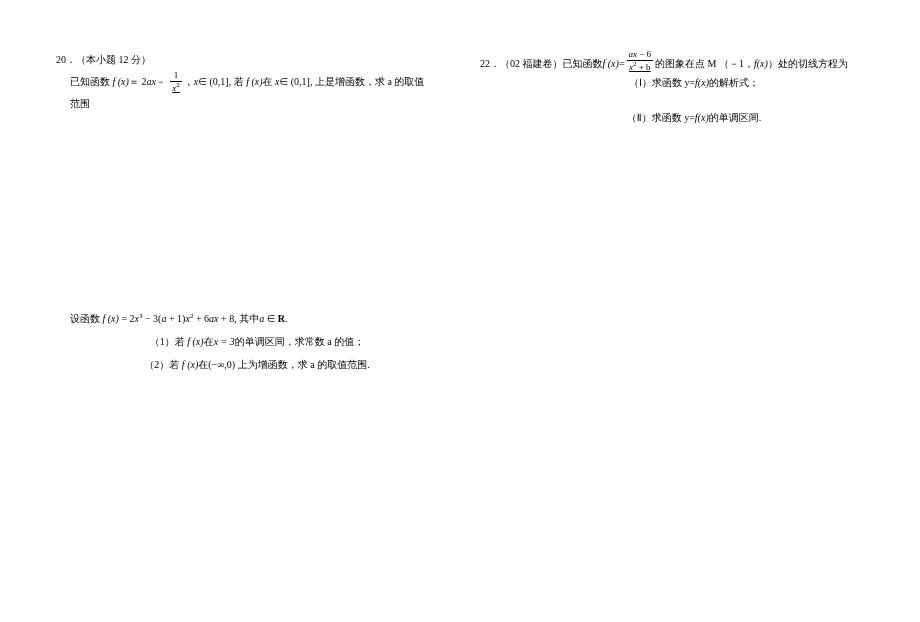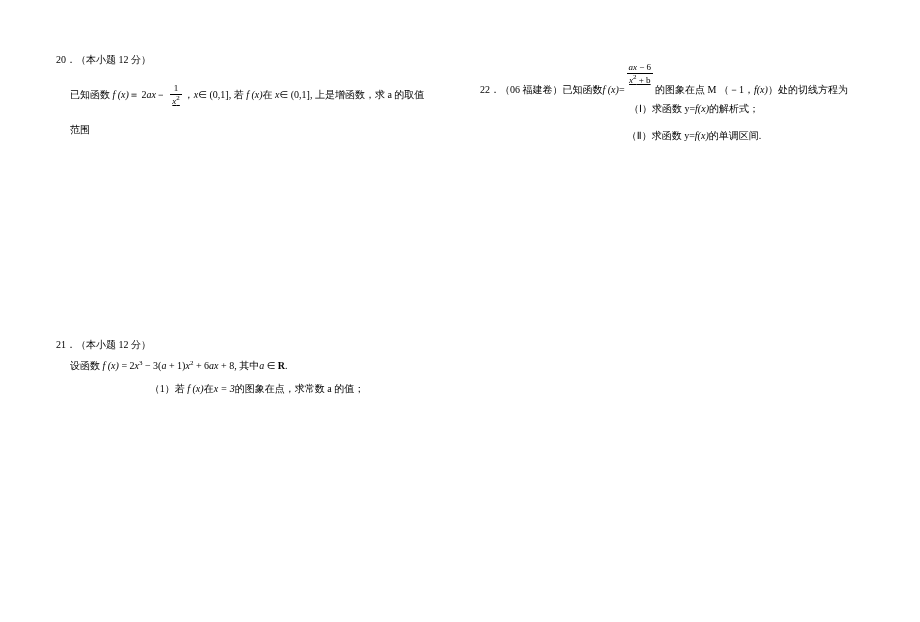--- a/index.html
+++ b/index.html
@@ -51,21 +51,21 @@
     .upright {
       font-style: normal;
     }
     .frac {
       display: inline-block;
       vertical-align: middle;
       text-align: center;
       font-family: "Times New Roman", serif;
       line-height: 1.1;
       font-size: 9px;
-      margin: 13px 2px;
+      margin: 0 2px;
     }
     .frac .num {
       display: block;
       border-bottom: 0.8px solid #000;
       padding: 0 2px;
     }
     .frac .den {
       display: block;
       padding: 0 2px;
       text-decoration: underline;
@@ -100,51 +100,51 @@
         <span>已知函数 </span><span class="math">f (x)</span><span>＝</span>
         <span class="math upright">2</span><span class="math">ax</span><span>－</span>
         <span class="frac">
           <span class="num">1</span>
           <span class="den"><span class="math">x</span><sup>2</sup></span>
         </span><span>，</span><span class="math">x</span><span>∈</span><span class="math upright"> (0,1], </span><span>若 </span><span class="math">f (x)</span><span>在 </span><span class="math">x</span><span>∈</span><span class="math upright"> (0,1], </span><span>上是增函数，求 a 的取值范围</span>
       </div>
     </div>
 
     <div class="problem p21">
-      <div class="problem-header">
-        <span>21．</span><span>（本小题 12 分）</span>
-      </div>
       <div class="problem-body">
         <span>设函数 </span><span class="math">f (x) </span><span class="math upright">= 2</span><span class="math">x</span><sup class="math upright">3</sup><span class="math upright"> − 3(</span><span class="math">a</span><span class="math upright"> + 1)</span><span class="math">x</span><sup class="math upright">2</sup><span class="math upright"> + 6</span><span class="math">ax</span><span class="math upright"> + 8, </span><span>其中</span><span class="math">a </span><span class="math upright">∈</span><span class="bold"> R</span><span>.</span>
       </div>
       <div class="subitem">
-        <span>（1）若 </span><span class="math">f (x)</span><span>在</span><span class="math">x = 3</span><span>的图象在点，求常数 a 的值；</span>
+        <span>（1）若 </span><span class="math">f (x)</span><span>在</span><span class="math">x = 3</span><span>的单调区间，求常数 a 的值；</span>
+      </div>
+      <div class="subitem">
+        <span>（2）若 </span><span class="math">f (x)</span><span>在</span><span class="math upright">(−∞,0)</span><span> 上为增函数，求 a 的取值范围.</span>
       </div>
     </div>
 
   </div>
 
   <div class="column column-right">
 
     <div class="problem">
       <div class="line22">
         <span>22．</span>
-          <span>（06 福建卷）已知函数 </span>
+          <span>（02 福建卷）已知函数 </span>
           <span class="math">f (x) </span>
           <span class="math upright">=</span>
         <span class="frac">
           <span class="num"><span class="math">ax </span><span class="math upright">− 6</span></span>
           <span class="den"><span class="math">x</span><sup class="math upright">2</sup><span class="math upright"> + b</span></span>
         </span>
         <span> 的图象在点 M （－1，</span>
           <span class="math">f(x)</span>
           <span>）处的切线方程为</span>
       </div>
       <div class="subitem" style="padding-left:28px; margin-top:0;">
         <span>（Ⅰ）求函数 y=</span><span class="math">f(x)</span><span>的解析式；</span>
       </div>
-      <div class="subitem" style="padding-left:28px; margin-top:8px;">
+      <div class="subitem" style="padding-left:28px; margin-top:16px;">
         <span>（Ⅱ）求函数 y=</span><span class="math">f(x)</span><span>的单调区间.</span>
       </div>
     </div>
 
   </div>
 </div>
 
 </body></html>

